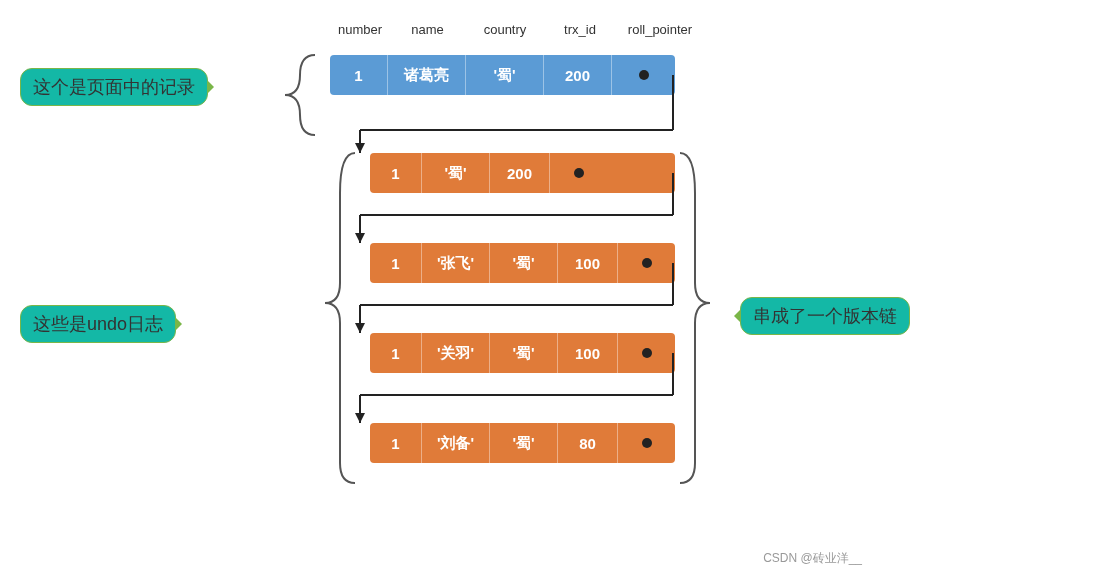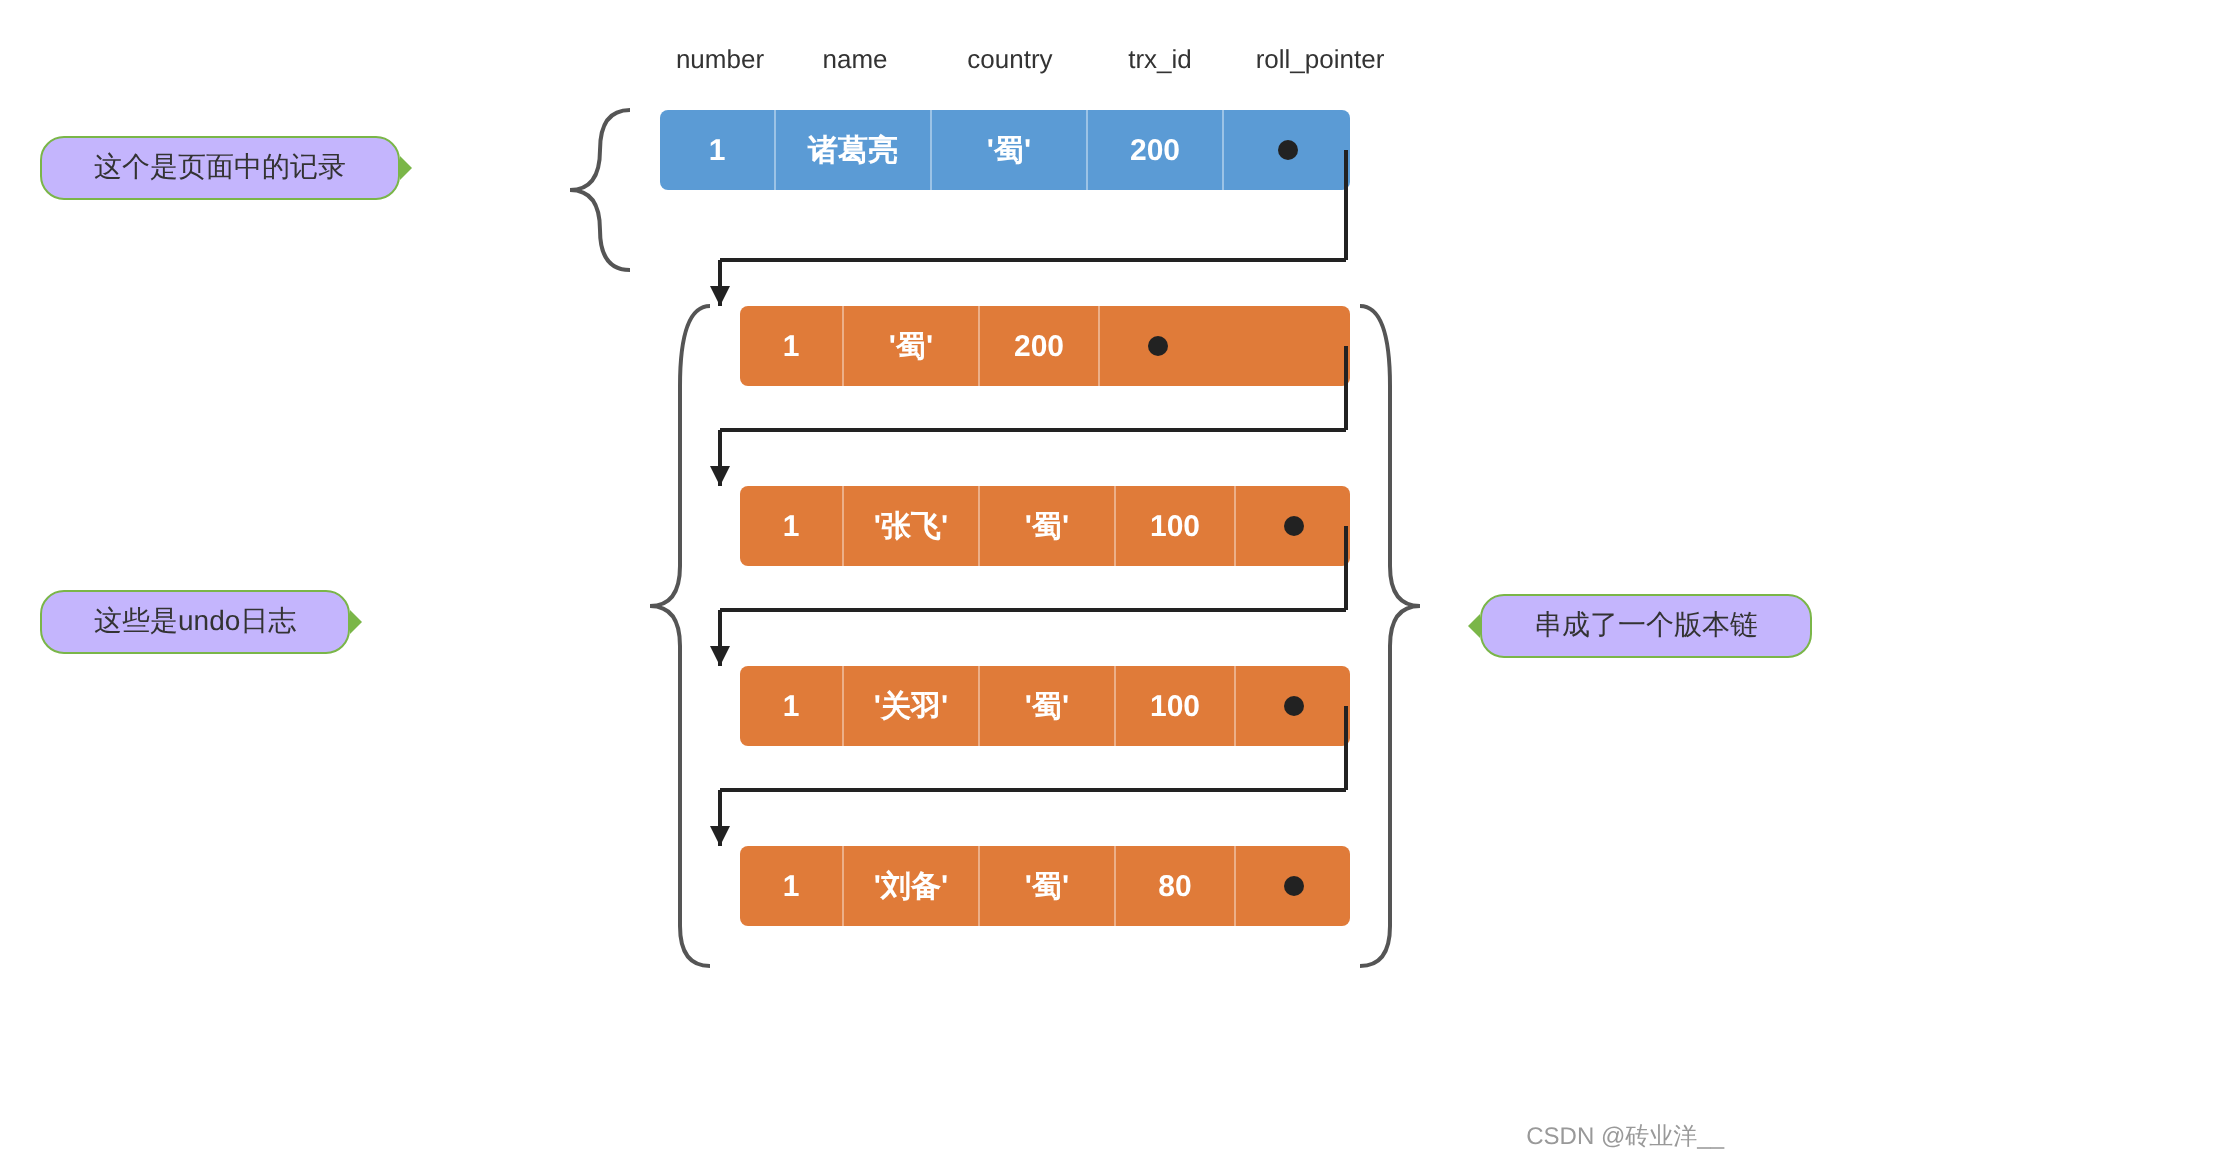--- a/index.html
+++ b/index.html
@@ -14,25 +14,25 @@
 
     .diagram-container {
       position: relative;
       width: 880px;
       height: 585px;
     }
 
     
     .bubble {
       position: absolute;
-      background: #c4b5fd;
+      background: #14b8a6;
       border: 1.5px solid #7ab648;
       border-radius: 12px;
-      padding: 6px 26px;
-      font-size: 14px;
+      padding: 6px 12px;
+      font-size: 18px;
       color: #333;
       white-space: nowrap;
     }
     .bubble::after {
       content: '';
       position: absolute;
       border: 6px solid transparent;
     }
     
     .bubble-right::after {
@@ -107,21 +107,21 @@
       position: absolute;
       top: 0;
       left: 0;
       width: 1112px;
       height: 585px;
       pointer-events: none;
     }
 
     .watermark {
       position: absolute;
-      bottom: 8px;
+      bottom: 18px;
       right: 18px;
       font-size: 12px;
       color: #999;
     }
   </style>
 </head>
 <body>
 
 <div class="diagram-container">
 
@@ -208,21 +208,21 @@
     <line x1="360" y1="395" x2="360" y2="423" stroke="#222" stroke-width="2"></line>
     <polygon points="360,423 355,413 365,413" fill="#222"></polygon>
 
     <path d="M 680 153 Q 695 153 695 193 L 695 283 Q 695 303 710 303 Q 695 303 695 323 L 695 463 Q 695 483 680 483" fill="none" stroke="#555" stroke-width="2"></path>
   </svg>
 
   <div class="bubble bubble-right" style="top:68px; left:20px;">
     <span>这个是页面中的记录</span>
   </div>
 
-  <div class="bubble bubble-right" style="top:295px; left:20px;">
+  <div class="bubble bubble-right" style="top:305px; left:20px;">
     <span>这些是undo日志</span>
   </div>
 
   <div class="bubble bubble-left" style="top:285px; left:740px;margin-top:12px;">
     <span>串成了一个版本链</span>
   </div>
 
   <div class="watermark">
     <span>CSDN @砖业洋__</span>
   </div>

